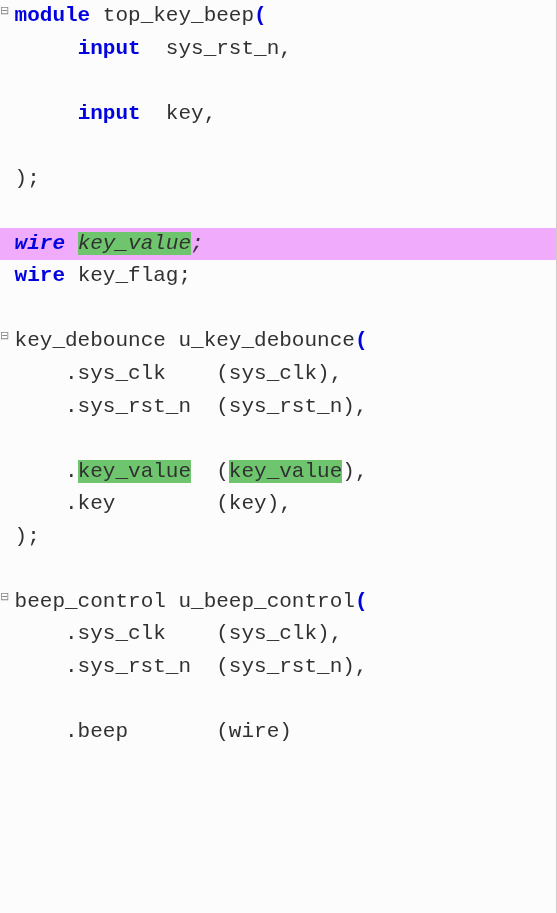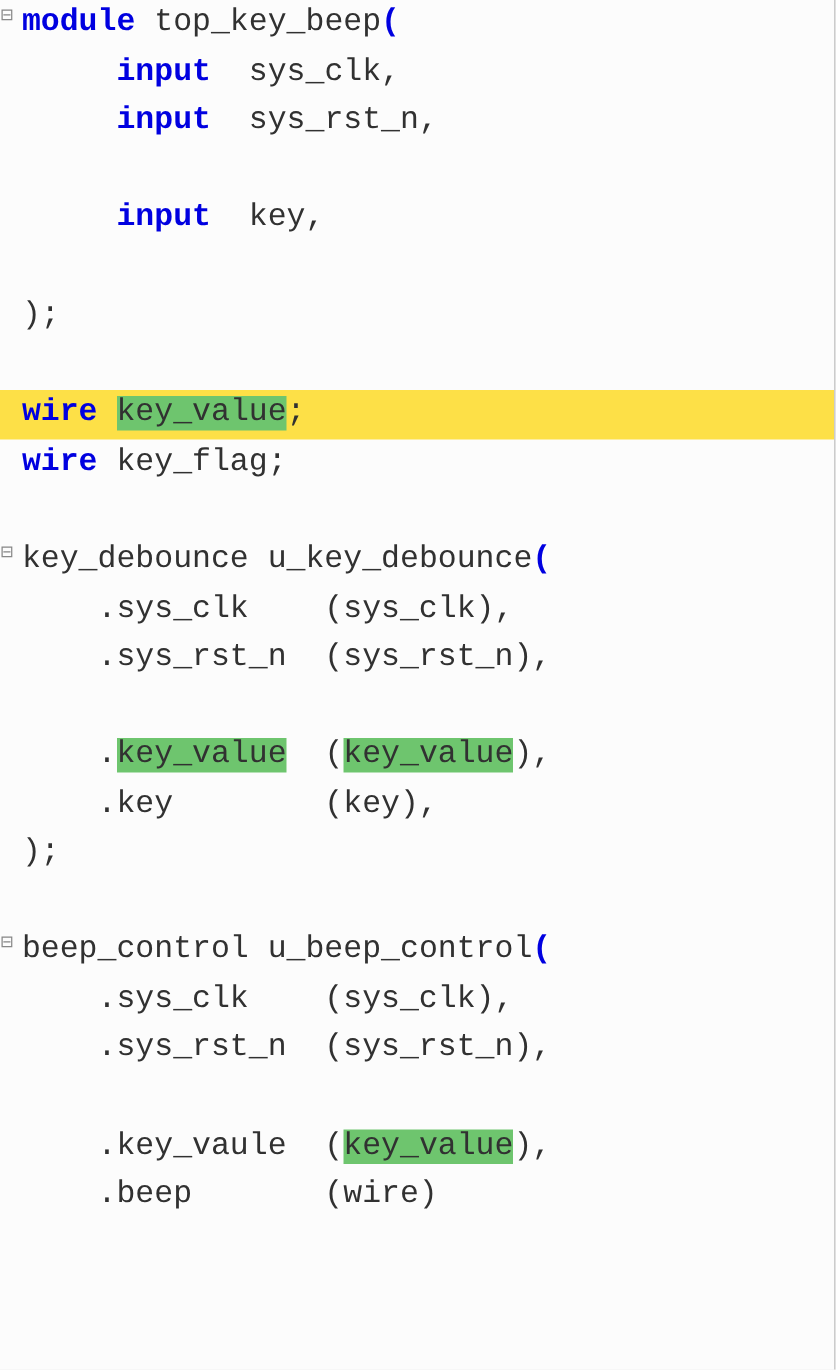--- a/index.html
+++ b/index.html
@@ -38,33 +38,33 @@
     font-weight: bold;
   }
   .txt {
     color: #313131;
   }
   .hl {
     background: #6ec56e;
     color: #313131;
   }
   .hl-row {
-    background: #fde047;
+    background: #f0abfc;
+    font-style: italic;
   }
   .blank {
     height: 1.55em;
   }
 </style>
 </head>
 <body>
 
 <div class="editor">
 
 <div class="line"><span class="fold">⊟</span> <span class="kw">module</span><span class="txt"> top_key_beep</span><span class="kw">(</span></div>
-<div class="line">      <span class="kw">input</span><span class="txt">  sys_clk,</span></div>
 <div class="line">      <span class="kw">input</span><span class="txt">  sys_rst_n,</span></div>
 <div class="line blank"></div>
 <div class="line">      <span class="kw">input</span><span class="txt">  key,</span></div>
 <div class="line blank"></div>
 <div class="line"> <span class="txt">);</span></div>
 <div class="line blank"></div>
 <div class="line hl-row"> <span class="kw">wire</span><span class="txt"> </span><span class="hl">key_value</span><span class="txt">;</span></div>
 <div class="line"> <span class="kw">wire</span><span class="txt"> key_flag;</span></div>
 <div class="line blank"></div>
 <div class="line"><span class="fold">⊟</span> <span class="txt">key_debounce u_key_debounce</span><span class="kw">(</span></div>
@@ -72,17 +72,16 @@
 <div class="line"><span class="txt">     .sys_rst_n  (sys_rst_n),</span></div>
 <div class="line blank"></div>
 <div class="line"><span class="txt">     .</span><span class="hl">key_value</span><span class="txt">  (</span><span class="hl">key_value</span><span class="txt">),</span></div>
 <div class="line"><span class="txt">     .key        (key),</span></div>
 <div class="line"> <span class="txt">);</span></div>
 <div class="line blank"></div>
 <div class="line"><span class="fold">⊟</span> <span class="txt">beep_control u_beep_control</span><span class="kw">(</span></div>
 <div class="line"><span class="txt">     .sys_clk    (sys_clk),</span></div>
 <div class="line"><span class="txt">     .sys_rst_n  (sys_rst_n),</span></div>
 <div class="line blank"></div>
-<div class="line"><span class="txt">     .key_vaule  (</span><span class="hl">key_value</span><span class="txt">),</span></div>
 <div class="line"><span class="txt">     .beep       (wire)</span></div>
 <div class="line"> </div>
 
 </div>
 
 </body></html>

